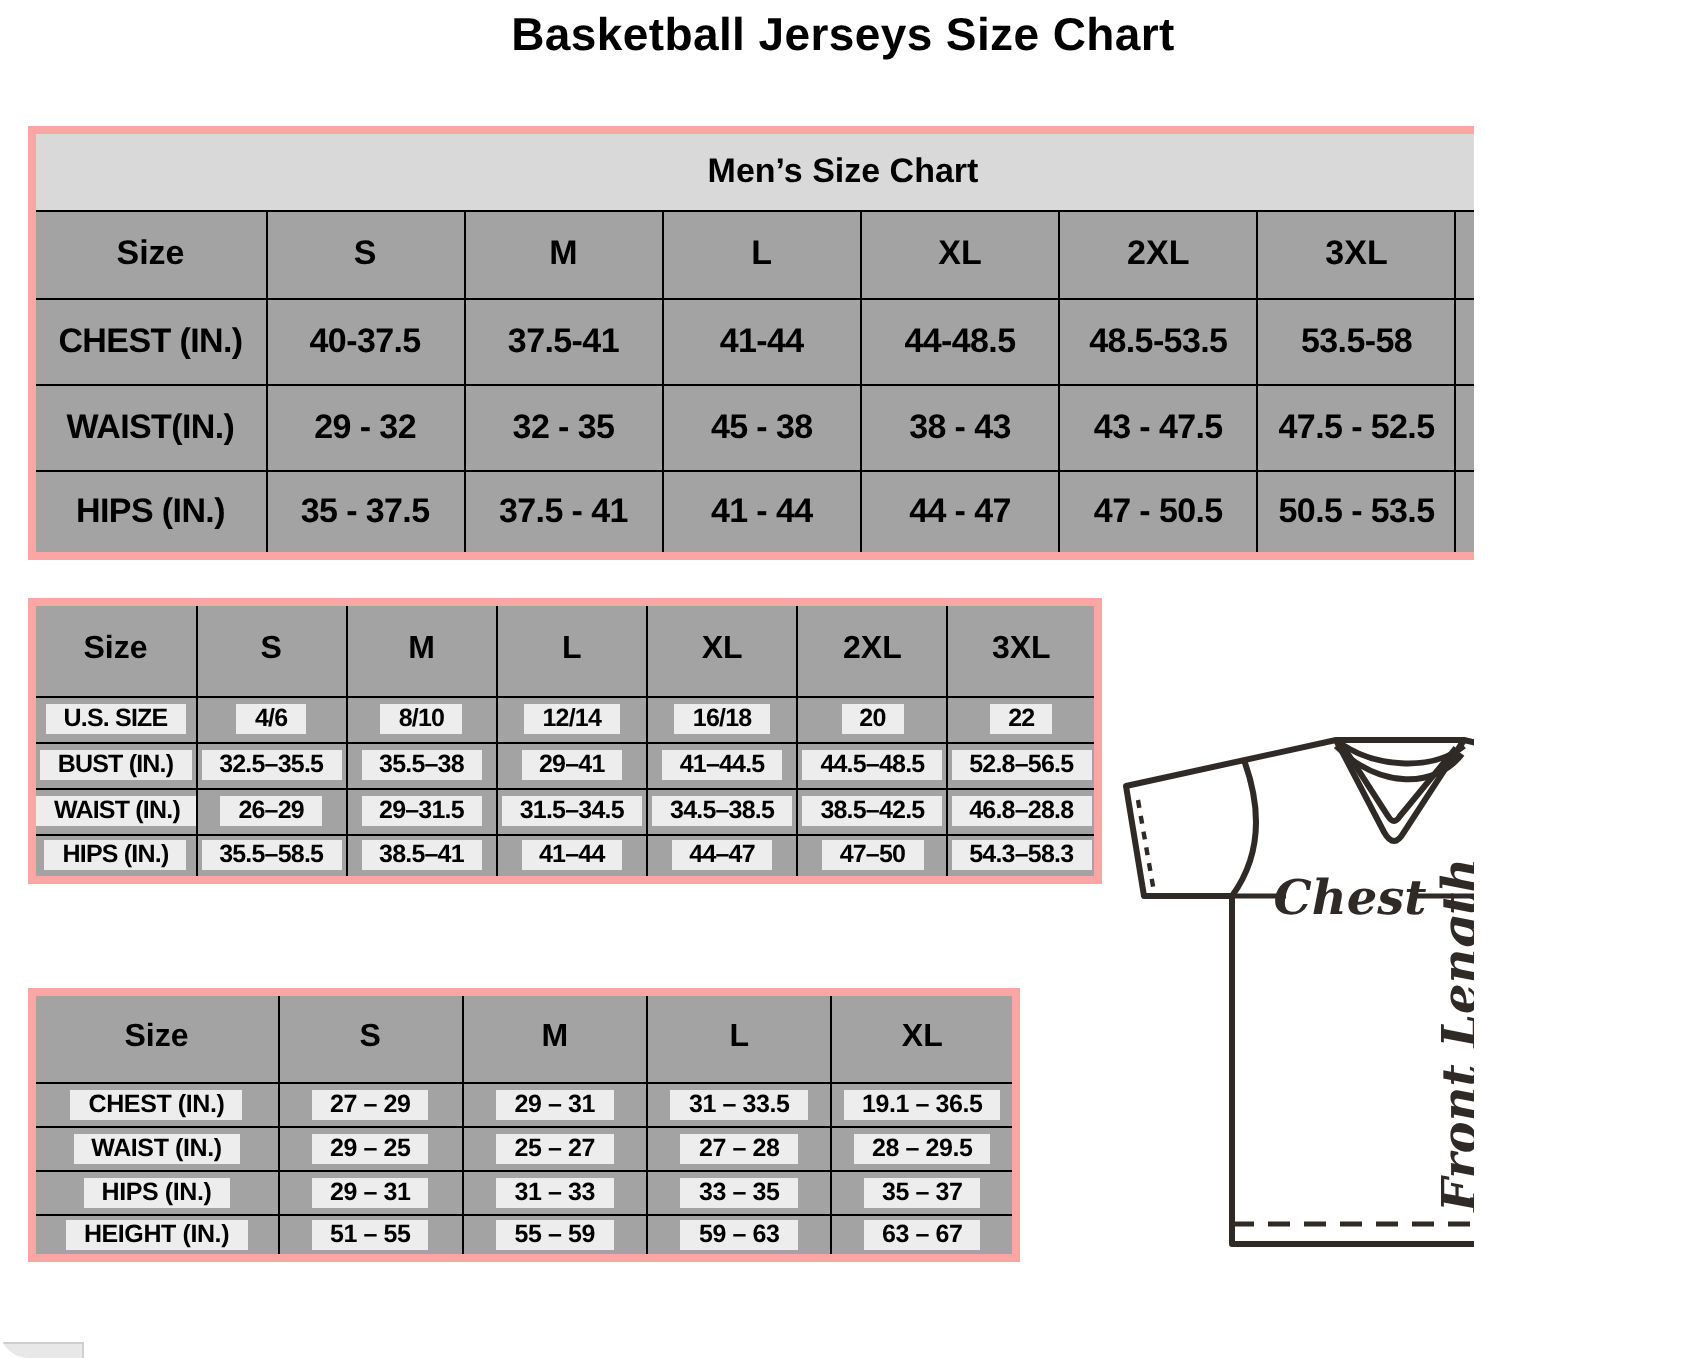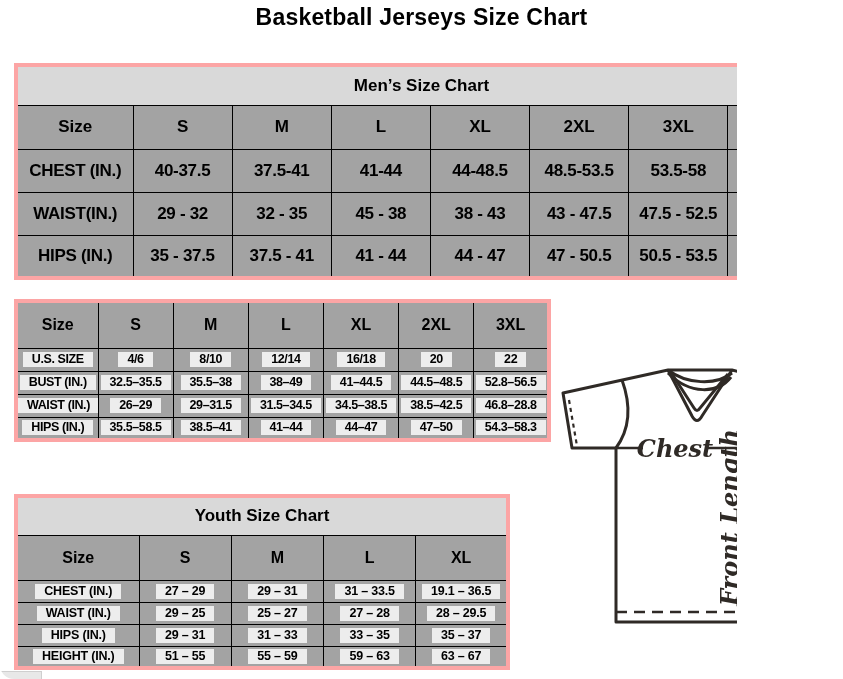--- a/index.html
+++ b/index.html
@@ -135,21 +135,21 @@
         <td><span class="hl">8/10</span></td>
         <td><span class="hl">12/14</span></td>
         <td><span class="hl">16/18</span></td>
         <td><span class="hl">20</span></td>
         <td><span class="hl">22</span></td>
       </tr>
       <tr>
         <th><span class="hl">BUST (IN.)</span></th>
         <td><span class="hl">32.5–35.5</span></td>
         <td><span class="hl">35.5–38</span></td>
-        <td><span class="hl">38–49</span></td>
+        <td><span class="hl">29–41</span></td>
         <td><span class="hl">41–44.5</span></td>
         <td><span class="hl">44.5–48.5</span></td>
         <td><span class="hl">52.8–56.5</span></td>
       </tr>
       <tr>
         <th><span class="hl">WAIST (IN.)</span></th>
         <td><span class="hl">26–29</span></td>
         <td><span class="hl">29–31.5</span></td>
         <td><span class="hl">31.5–34.5</span></td>
         <td><span class="hl">34.5–38.5</span></td>
@@ -167,23 +167,20 @@
       </tr>
     </tbody>
   </table>
 
   <table class="size-table youth">
     <colgroup>
         <col style="width:123px">
         <col span="4">
       </colgroup>
     <thead>
-      <tr class="title-row">
-        <th colspan="5" class="table-title">Youth Size Chart</th>
-      </tr>
       <tr class="size-row">
         <th>Size</th>
         <th>S</th>
         <th>M</th>
         <th>L</th>
         <th>XL</th>
       </tr>
     </thead>
     <tbody>
       <tr>

